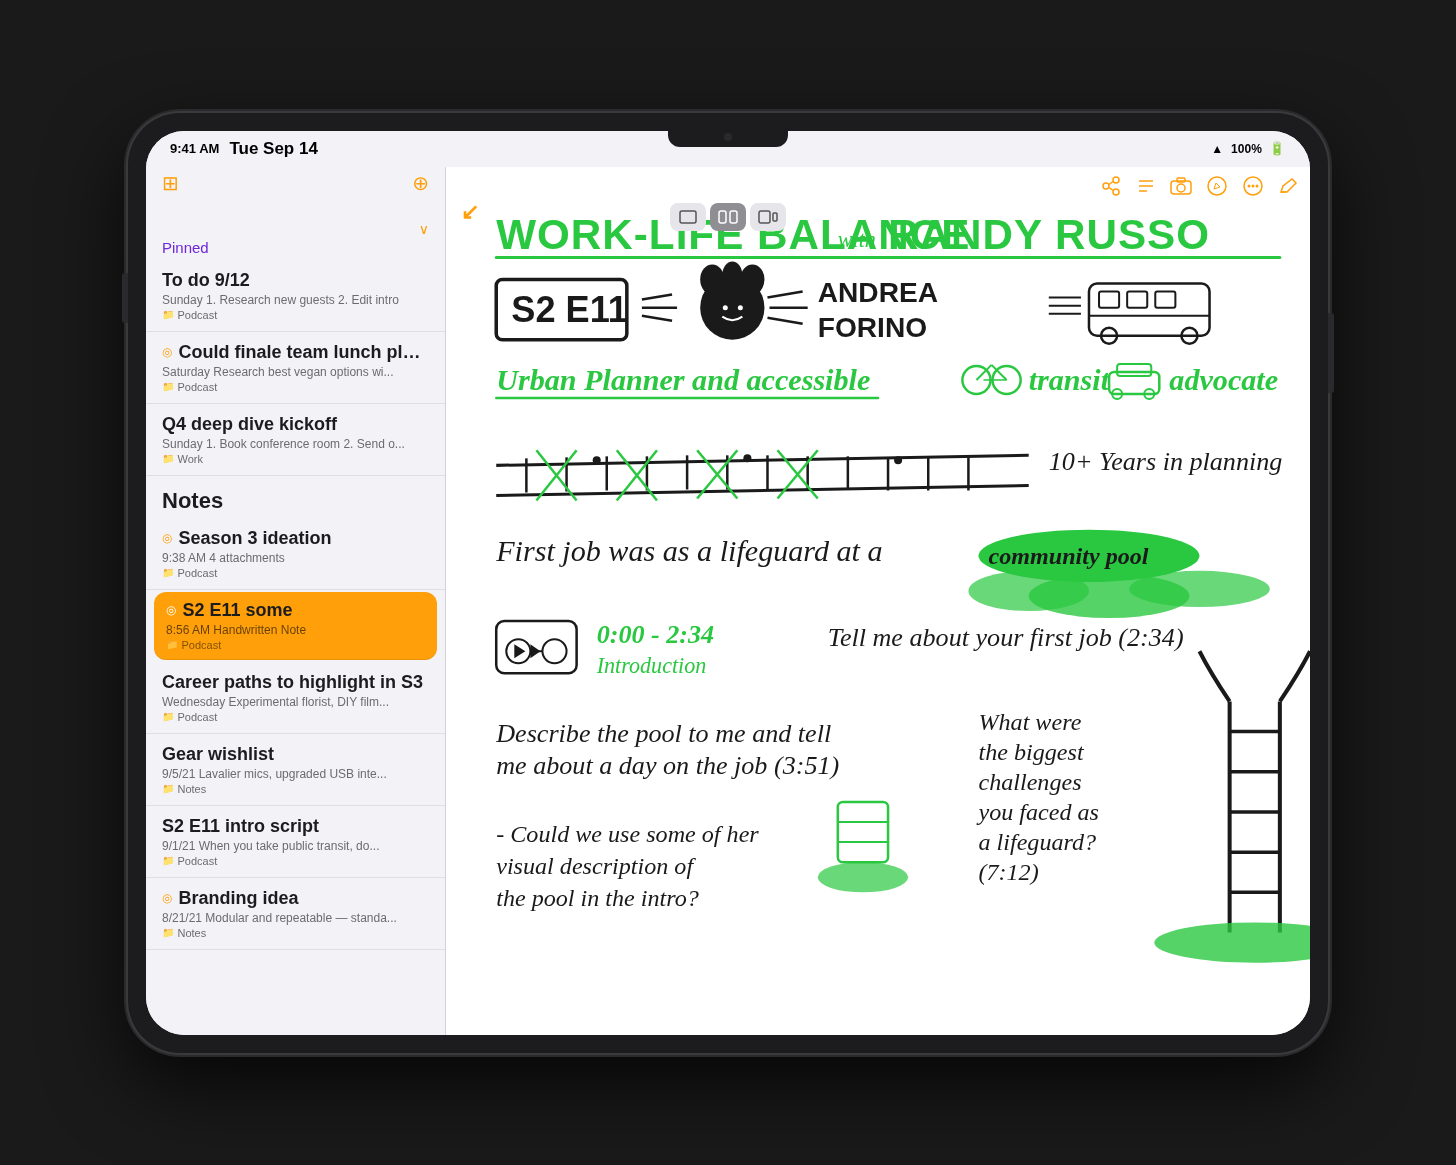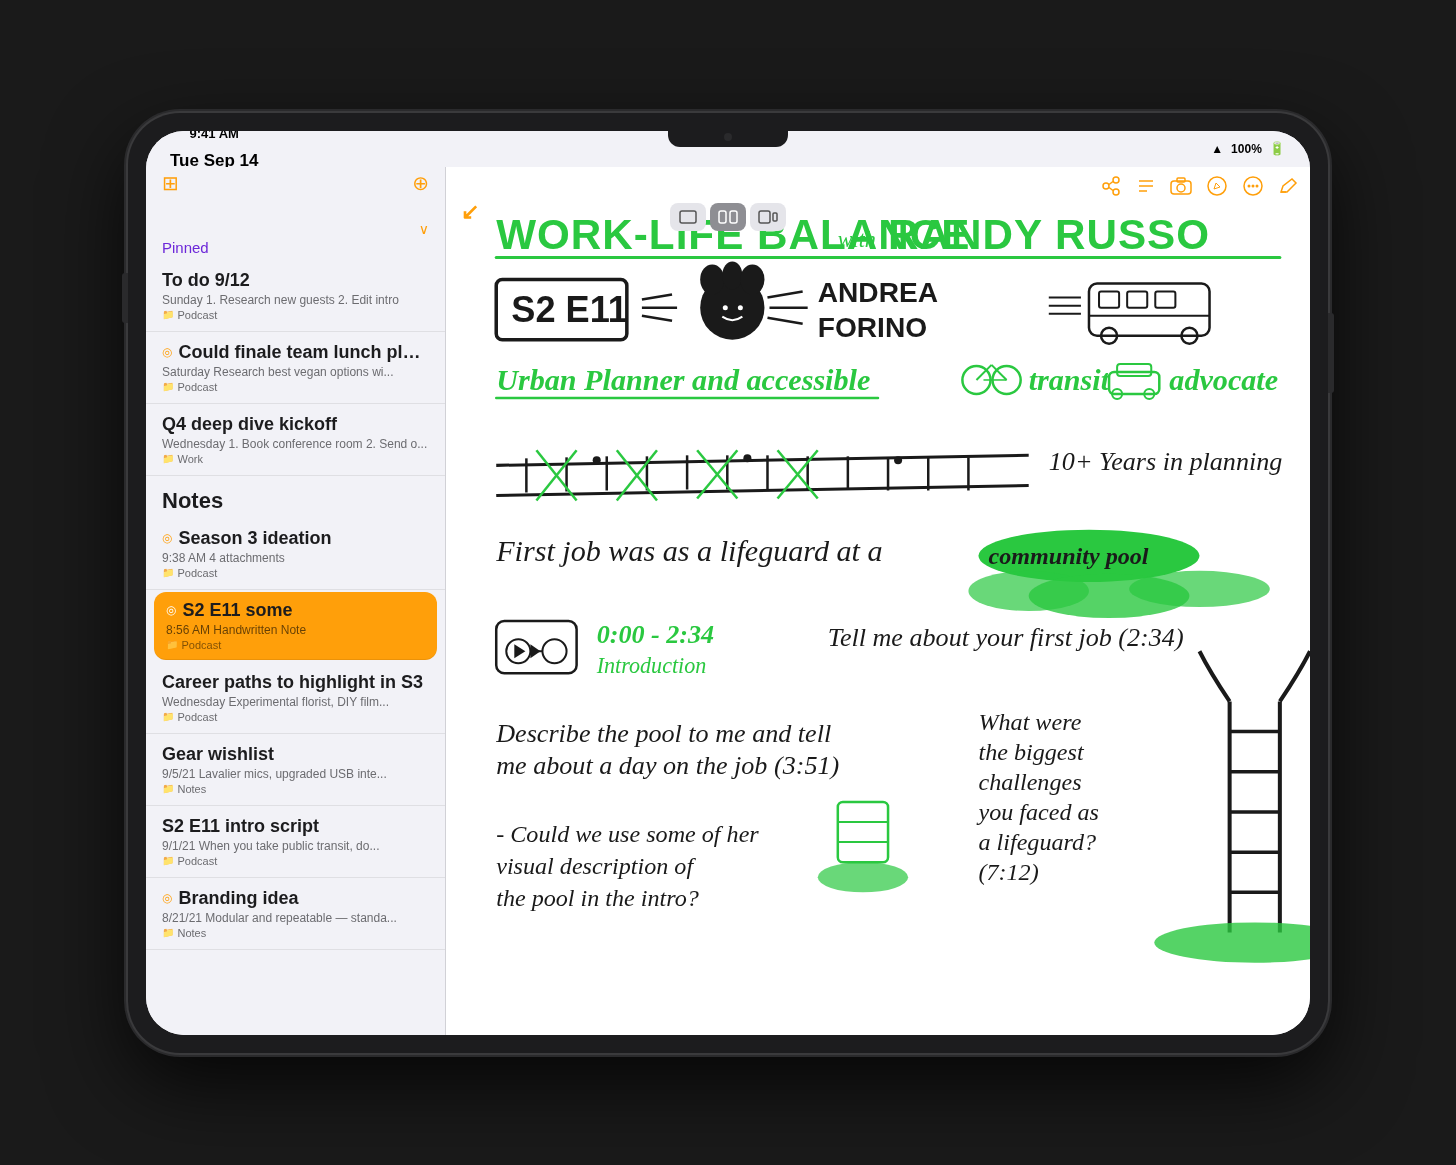--- a/index.html
+++ b/index.html
@@ -334,21 +334,21 @@
     }
 
   </style>
 </head>
 <body>
 
 <div class="device-frame">
   <div class="screen">
 
     <div class="top-bar">
-      <div style="display:flex; gap:10px; align-items:center;flex-direction:column;">
+      <div style="display:flex; gap:10px; align-items:center;">
         <span class="top-bar-time">9:41 AM</span>
         <span class="top-bar-date">Tue Sep 14</span>
       </div>
 
       <div class="camera-bump">
         <div class="camera-dot"></div>
       </div>
       <div class="top-bar-status">
         <span class="wifi-icon">▲</span>
         <span class="battery">100%</span>
@@ -409,21 +409,21 @@
             </div>
             <div class="note-meta">Saturday  Research best vegan options wi...</div>
             <div class="note-folder">
               <span class="folder-icon">📁</span>
               <span>Podcast</span>
             </div>
           </div>
 
           <div class="note-item">
             <div class="note-title">Q4 deep dive kickoff</div>
-            <div class="note-meta">Wednesday  1. Book conference room 2. Send o...</div>
+            <div class="note-meta">Sunday  1. Book conference room 2. Send o...</div>
             <div class="note-folder">
               <span class="folder-icon">📁</span>
               <span>Work</span>
             </div>
           </div>
 
           <div class="section-notes-label">Notes</div>
 
           <div class="note-item">
             <div class="note-item-header">

